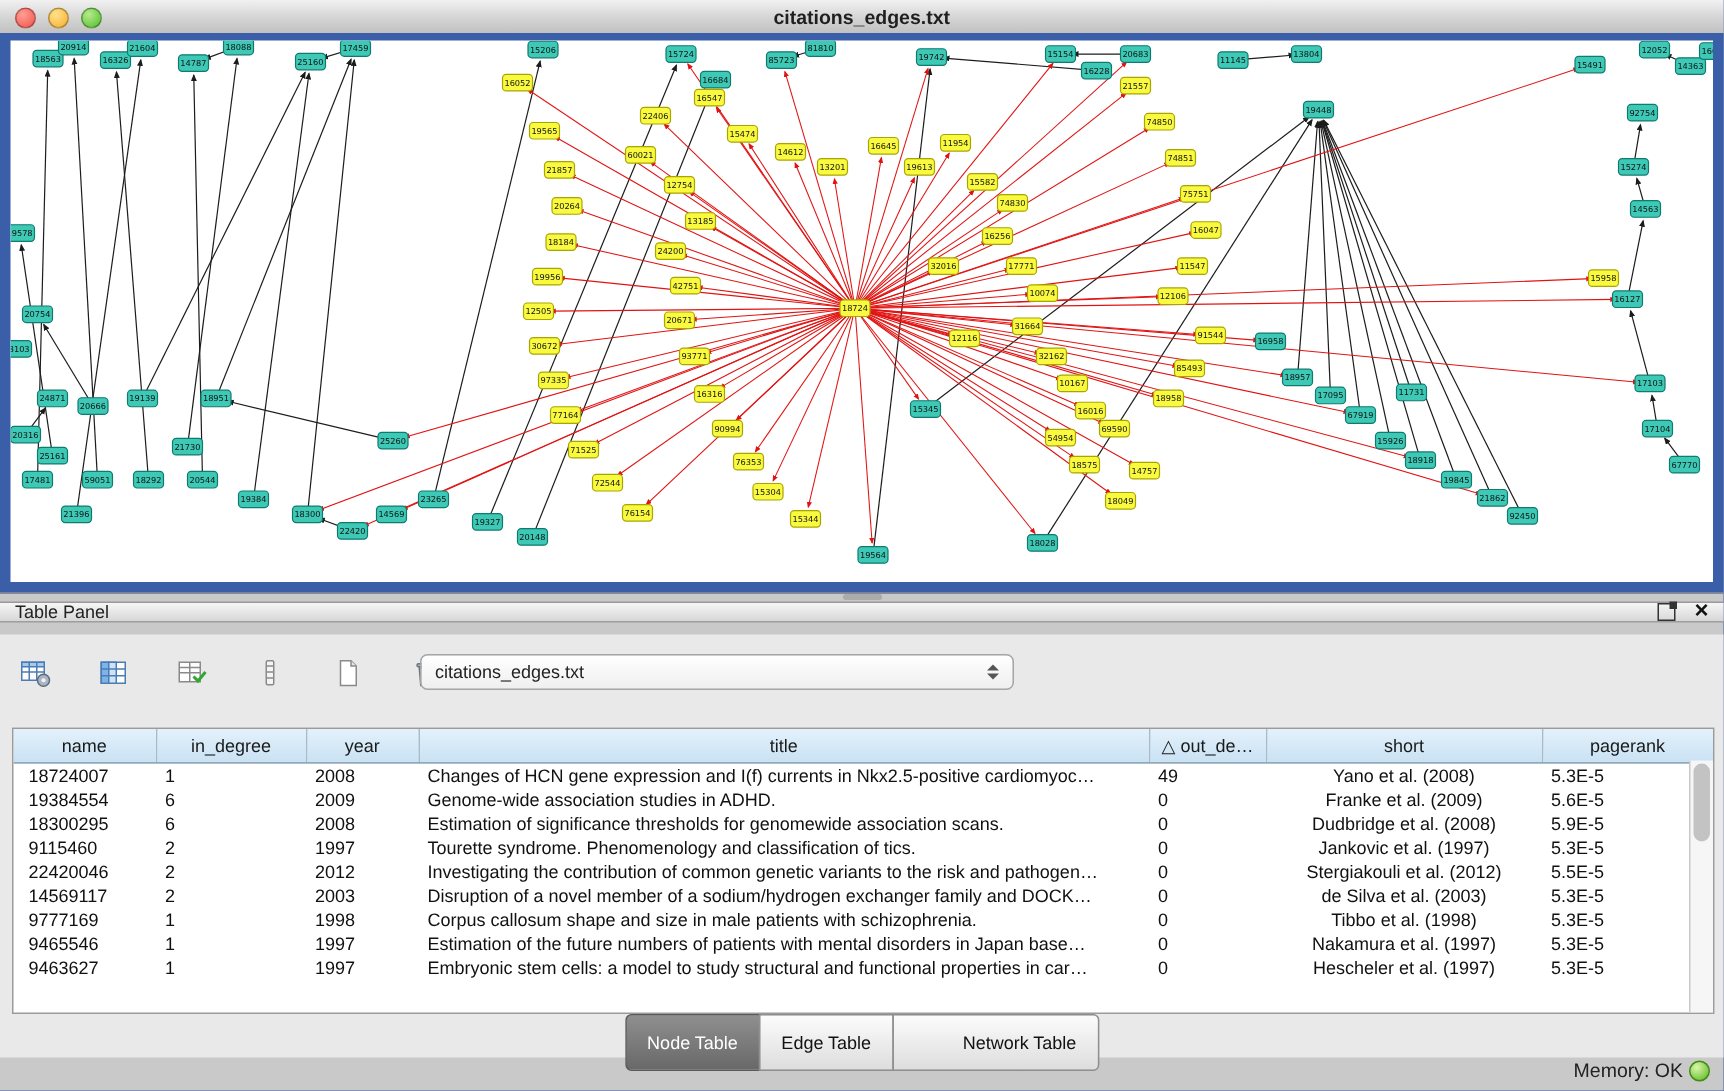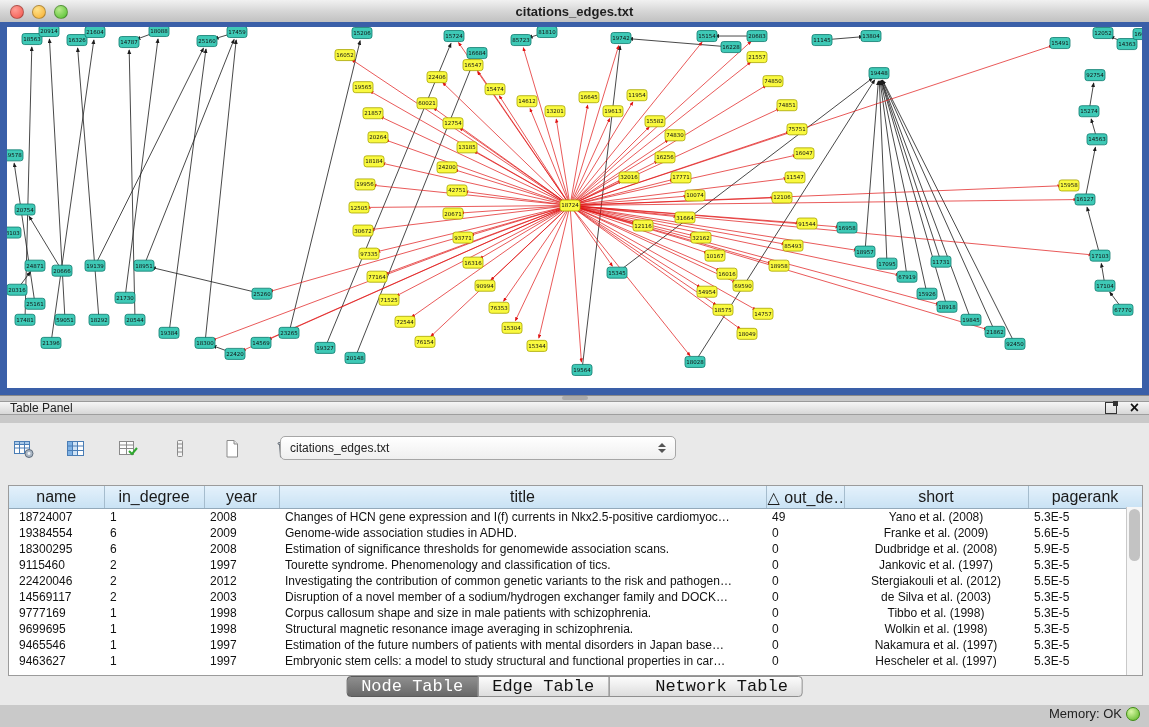--- a/index.html
+++ b/index.html
@@ -53,30 +53,30 @@
     display:flex;align-items:center;padding:0 9px;font-size:12px;color:#222;}
   .select-arrows{margin-left:auto;display:flex;flex-direction:column;gap:2px;align-items:center;}
   .tri-up{width:0;height:0;border-left:4px solid transparent;border-right:4px solid transparent;border-bottom:4px solid #555;}
   .tri-down{width:0;height:0;border-left:4px solid transparent;border-right:4px solid transparent;border-top:4px solid #555;}
 
   .table-wrap{position:absolute;left:8px;top:62px;width:1133px;height:189px;background:#fff;
     border:1px solid #9b9b9b;box-sizing:content-box;overflow:hidden;}
   table{border-collapse:collapse;table-layout:fixed;width:1133px;}
   th{height:20px;background:linear-gradient(#e4f1fb,var(--header-blue,#c9e2f4));
     border-right:1px solid #a5bccd;border-bottom:1px solid #93a9ba;
-    font-weight:normal;font-size:16px;color:#1a1a1a;text-align:center;overflow:hidden;white-space:nowrap;}
+    font-weight:normal;font-size:12px;color:#1a1a1a;text-align:center;overflow:hidden;white-space:nowrap;}
   td{height:16px;padding:0 6px;font-size:12px;color:#111;white-space:nowrap;overflow:hidden;}
   td.c0{padding-left:10px;margin-left:44px;}
   td.c5{text-align:center;}
   .vscroll{position:absolute;right:0;top:21px;bottom:0;width:15px;background:#f6f6f6;border-left:1px solid #c9c9c9;}
   .vthumb{position:absolute;left:2px;right:2px;top:2px;height:52px;border-radius:6px;background:#c3c3c3;}
 
   .tabs{position:absolute;left:50%;transform:translateX(-50%);top:253px;display:flex;}
-  .tab{height:21px;padding:0 14px;font-size:17px;border:1px solid #8f8f8f;
-    background:linear-gradient(#fcfcfc,#dddddd);color:#111;margin-left:-1px;font-family:Liberation Mono, monospace;}
+  .tab{height:38px;padding:0 14px;font-size:12px;border:1px solid #8f8f8f;
+    background:linear-gradient(#fcfcfc,#dddddd);color:#111;margin-left:-1px;font-family:Liberation Sans, sans-serif;}
   .tab:first-child{border-radius:4px 0 0 4px;margin-left:0;}
   .tab:last-child{border-radius:0 4px 4px 0;padding-left:46px;}
   .tab.active{background:linear-gradient(#8f8f8f,#686868);color:#fff;border-color:#5a5a5a;}
 
   .memory{position:absolute;right:27px;bottom:6px;font-size:13px;color:#222;}
   .mem-ball{position:absolute;right:9px;bottom:6px;width:12px;height:12px;border-radius:50%;
     background:radial-gradient(circle at 35% 30%,#daf7a7,#57b41e);border:1px solid #3f8d12;}
 </style>
 </head>
 <body>
@@ -911,29 +911,20 @@
           <tr>
             <td class="c0">9777169</td>
             <td class="c1">1</td>
             <td class="c2">1998</td>
             <td class="c3">Corpus callosum shape and size in male patients with schizophrenia.</td>
             <td class="c4">0</td>
             <td class="c5">Tibbo et al. (1998)</td>
             <td class="c6">5.3E-5</td>
           </tr>
           <tr>
-            <td class="c0">9699695</td>
-            <td class="c1">1</td>
-            <td class="c2">1998</td>
-            <td class="c3">Structural magnetic resonance image averaging in schizophrenia.</td>
-            <td class="c4">0</td>
-            <td class="c5">Wolkin et al. (1998)</td>
-            <td class="c6">5.3E-5</td>
-          </tr>
-          <tr>
             <td class="c0">9465546</td>
             <td class="c1">1</td>
             <td class="c2">1997</td>
             <td class="c3">Estimation of the future numbers of patients with mental disorders in Japan base…</td>
             <td class="c4">0</td>
             <td class="c5">Nakamura et al. (1997)</td>
             <td class="c6">5.3E-5</td>
           </tr>
           <tr>
             <td class="c0">9463627</td>

